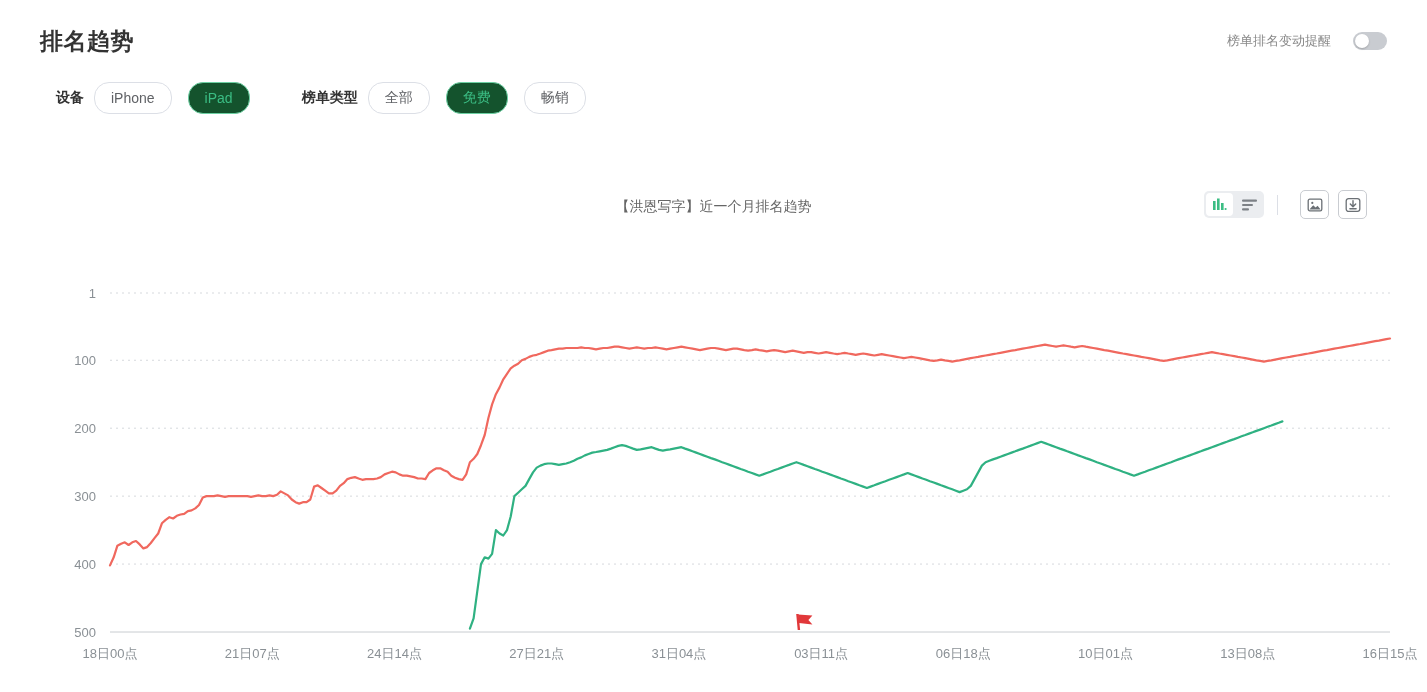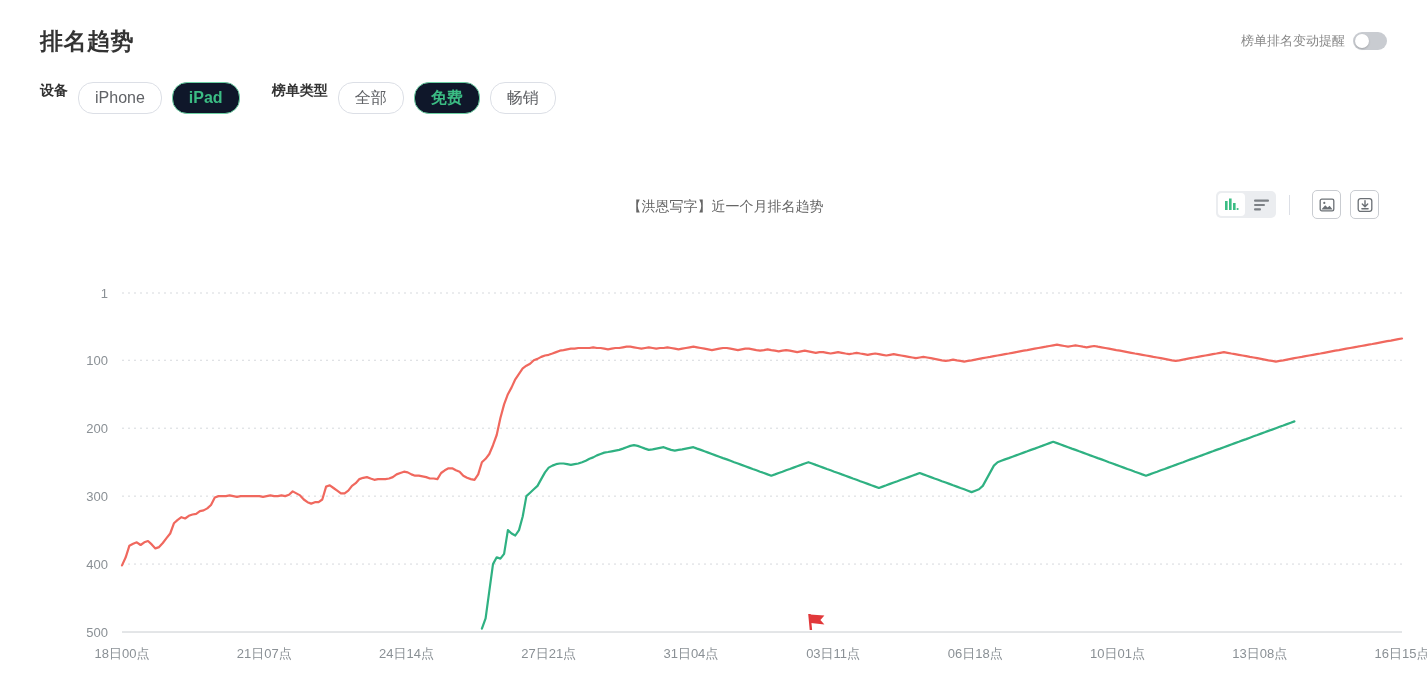--- a/index.html
+++ b/index.html
@@ -19,69 +19,68 @@
   .header-row {
     position: absolute; left: 40px; top: 26px; right: 40px; height: 30px;
   }
   .page-title {
     font-size: 23px; font-weight: bold; color: #333;
     letter-spacing: .5px;
     display: inline-block;
   }
   .alert-toggle-wrap {
     position: absolute; right: 0; top: 6px;
-    display: flex; align-items: center; gap: 8px;
+    display: flex; align-items: center; gap: 22px;
   }
   .alert-label { font-size: 13px; color: #888; }
   .switch {
     width: 34px; height: 18px; border-radius: 9px;
     background: #c9ccd1; position: relative; cursor: pointer;
   }
   .switch .knob {
     position: absolute; left: 2px; top: 2px;
     width: 14px; height: 14px; border-radius: 50%;
     background: #fff;
     box-shadow: 0 1px 2px rgba(0,0,0,.2);
   }
 
   
   .filter-row {
-    position: absolute; left: 40px;
-    display: flex; align-items: flex-start;
+    position: absolute; left: 56px;
+    display: flex; align-items: center;
   }
   .filter-row.row1 { top: 82px; }
   .filter-row.row2 { top: 137px; }
   .filter-label {
     font-size: 14px; font-weight: bold; color: #333;
     margin-right: 10px; white-space: nowrap;
   }
-  .filter-label.second { margin-left: 22px; }
+  .filter-label.second { margin-left: 36px; }
   .chip {
     display: inline-flex; align-items: center; justify-content: center;
-    height: 32px; padding: 0 16px; margin-right: 10px;
+    height: 32px; padding: 0 16px; margin-right: 16px;
     border: 1px solid #dcdfe6; border-radius: 15px;
     background: #fff; color: #606266;
-    font-size: 16px; cursor: pointer;
+    font-size: 14px; cursor: pointer;
     box-sizing: border-box; white-space: nowrap;
   }
   .chip.active {
-    background: #0f172a;
+    background: #14532d;
     border-color: #6cd0a3;
     color: #3bbd84;
-    font-weight: bold;
   }
   .chip .caret {
     display: inline-block; margin-left: 7px;
     border-left: 4px solid transparent;
     border-right: 4px solid transparent;
     border-top: 5px solid #909399;
   }
 
   
-  .chart-area { position: absolute; left: 12px; top: 190px; width: 1403px; height: 500px; }
+  .chart-area { position: absolute; left: 0; top: 190px; width: 1403px; height: 500px; }
   .chart-title {
     position: absolute; top: 8px; left: 0; width: 1427px;
     text-align: center; font-size: 14px; color: #666;
   }
   .chart-toolbar {
     position: absolute; right: 36px; top: 0px;
     display: flex; align-items: center; gap: 0px;
   }
   .seg {
     display: flex; align-items: center; border-radius: 5px; overflow: hidden;

